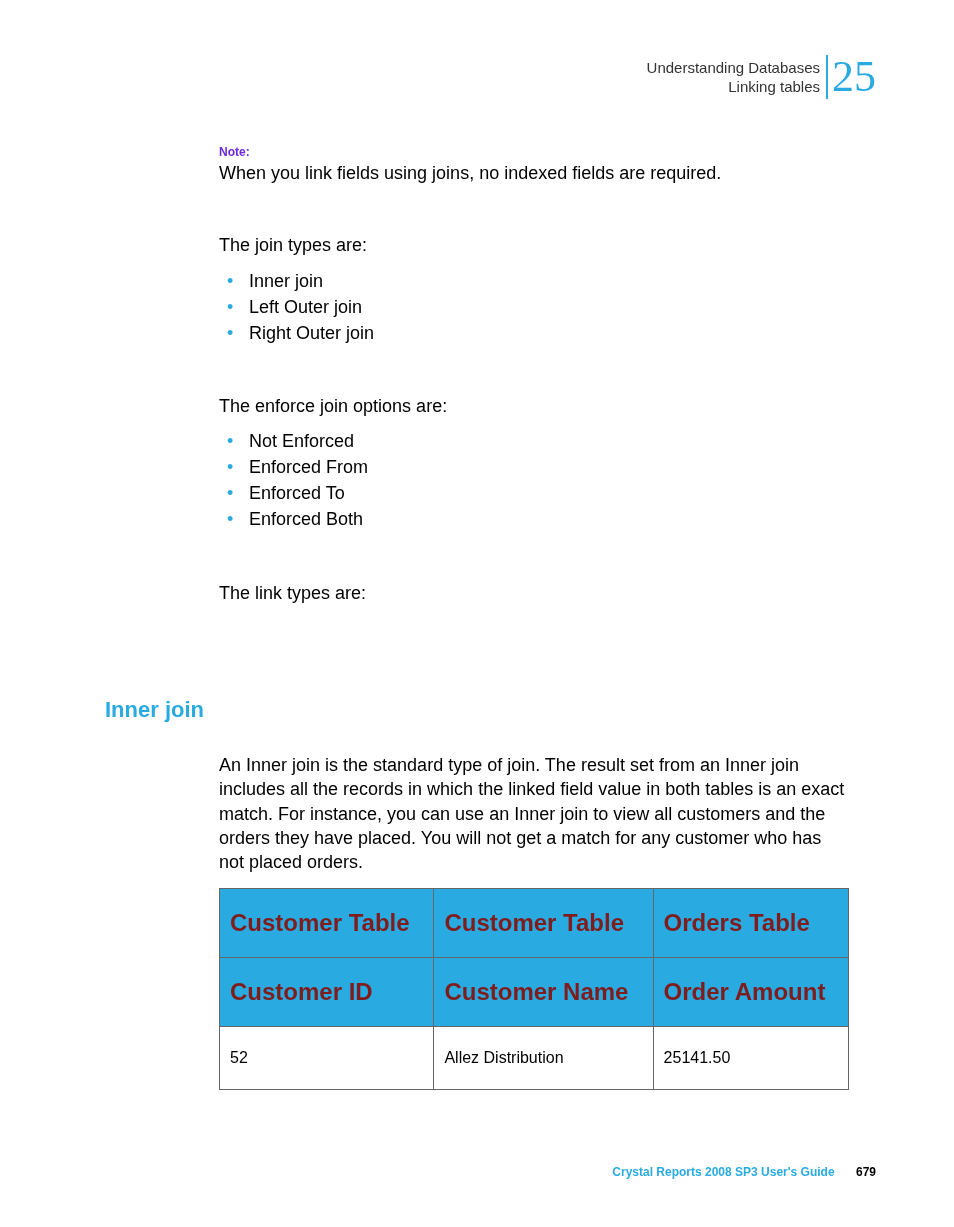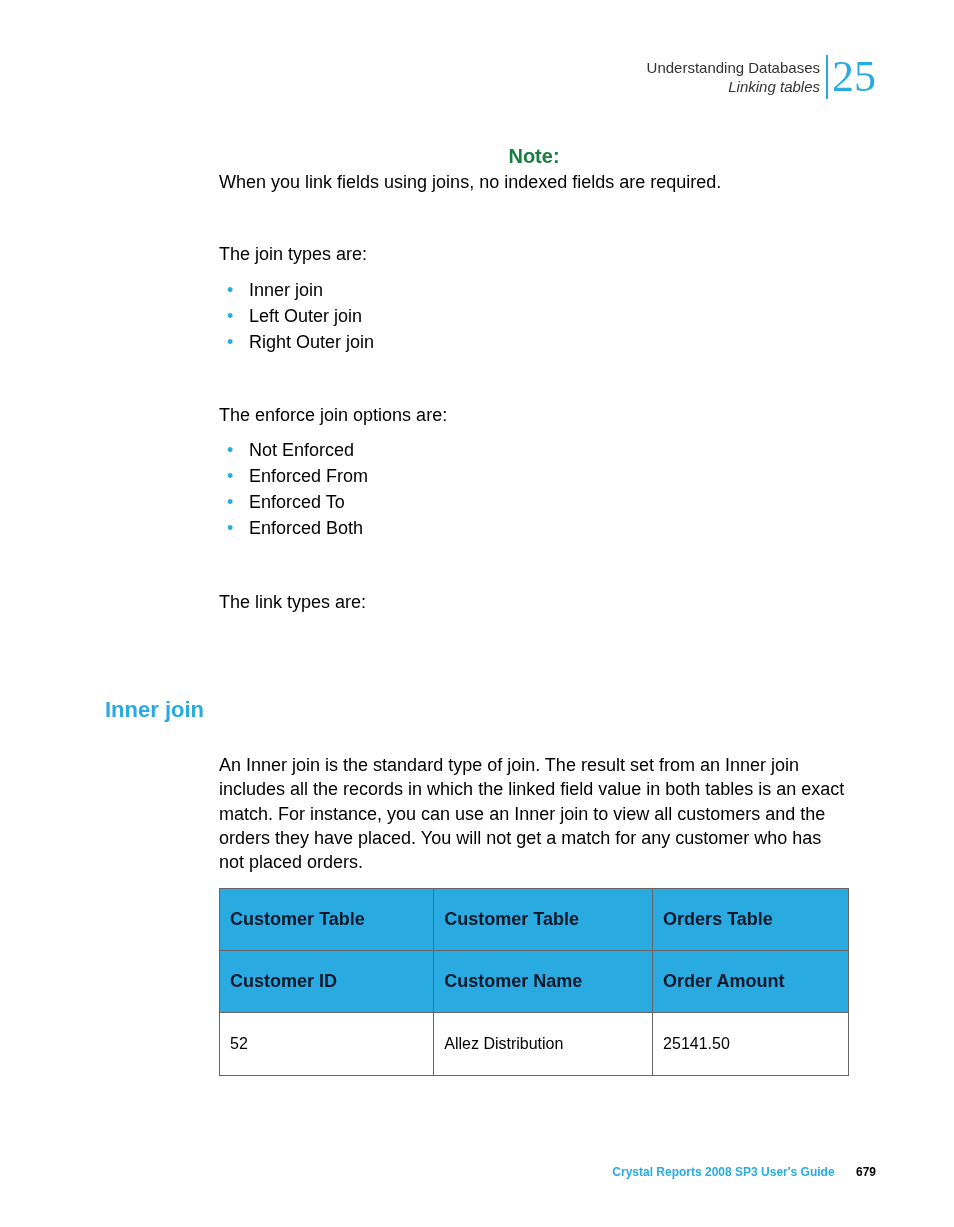--- a/index.html
+++ b/index.html
@@ -18,42 +18,41 @@
     display: flex;
     align-items: center;
   }
   .header-text {
     text-align: right;
     font-size: 15px;
     line-height: 1.3;
     margin-right: 6px;
   }
   .header-title { color: #333; }
-  .header-sub { font-style: italic; color: #333; }
+  .header-sub { color: #333; }
   .chapter-num {
     border-left: 2px solid #29abe2;
     padding-left: 4px;
     font-size: 44px;
     color: #29abe2;
     font-weight: 400;
     line-height: 1;
     font-family: Georgia, serif;
   }
   .content {
     position: absolute;
     left: 219px;
     top: 145px;
     width: 630px;
   }
   .note-label {
-    color: #15803d;
+    color: #6d28d9;
     font-weight: bold;
-    font-size: 20px;
+    font-size: 12px;
     margin-bottom: 2px;
-    text-align: center;
   }
   .para {
     font-size: 18px;
     line-height: 1.35;
     margin-bottom: 14px;
   }
   .tight { margin-bottom: 10px; margin-top: 48px; }
   ul.bullets {
     list-style: none;
     margin-bottom: 14px;
@@ -85,24 +84,24 @@
     top: 753px;
     width: 630px;
   }
   table.data {
     border-collapse: collapse;
     width: 100%;
     margin-top: 4px;
   }
   table.data th {
     background: #29abe2;
-    color: #0f172a;
+    color: #7f1d1d;
     text-align: left;
     font-weight: bold;
-    font-size: 18px;
+    font-size: 24px;
     padding: 20px 10px;
     border: 1.5px solid #666;
   }
   table.data td {
     font-size: 16px;
     padding: 22px 10px;
     border: 1.5px solid #666;
     background: #fff;
   }
   .footer {

